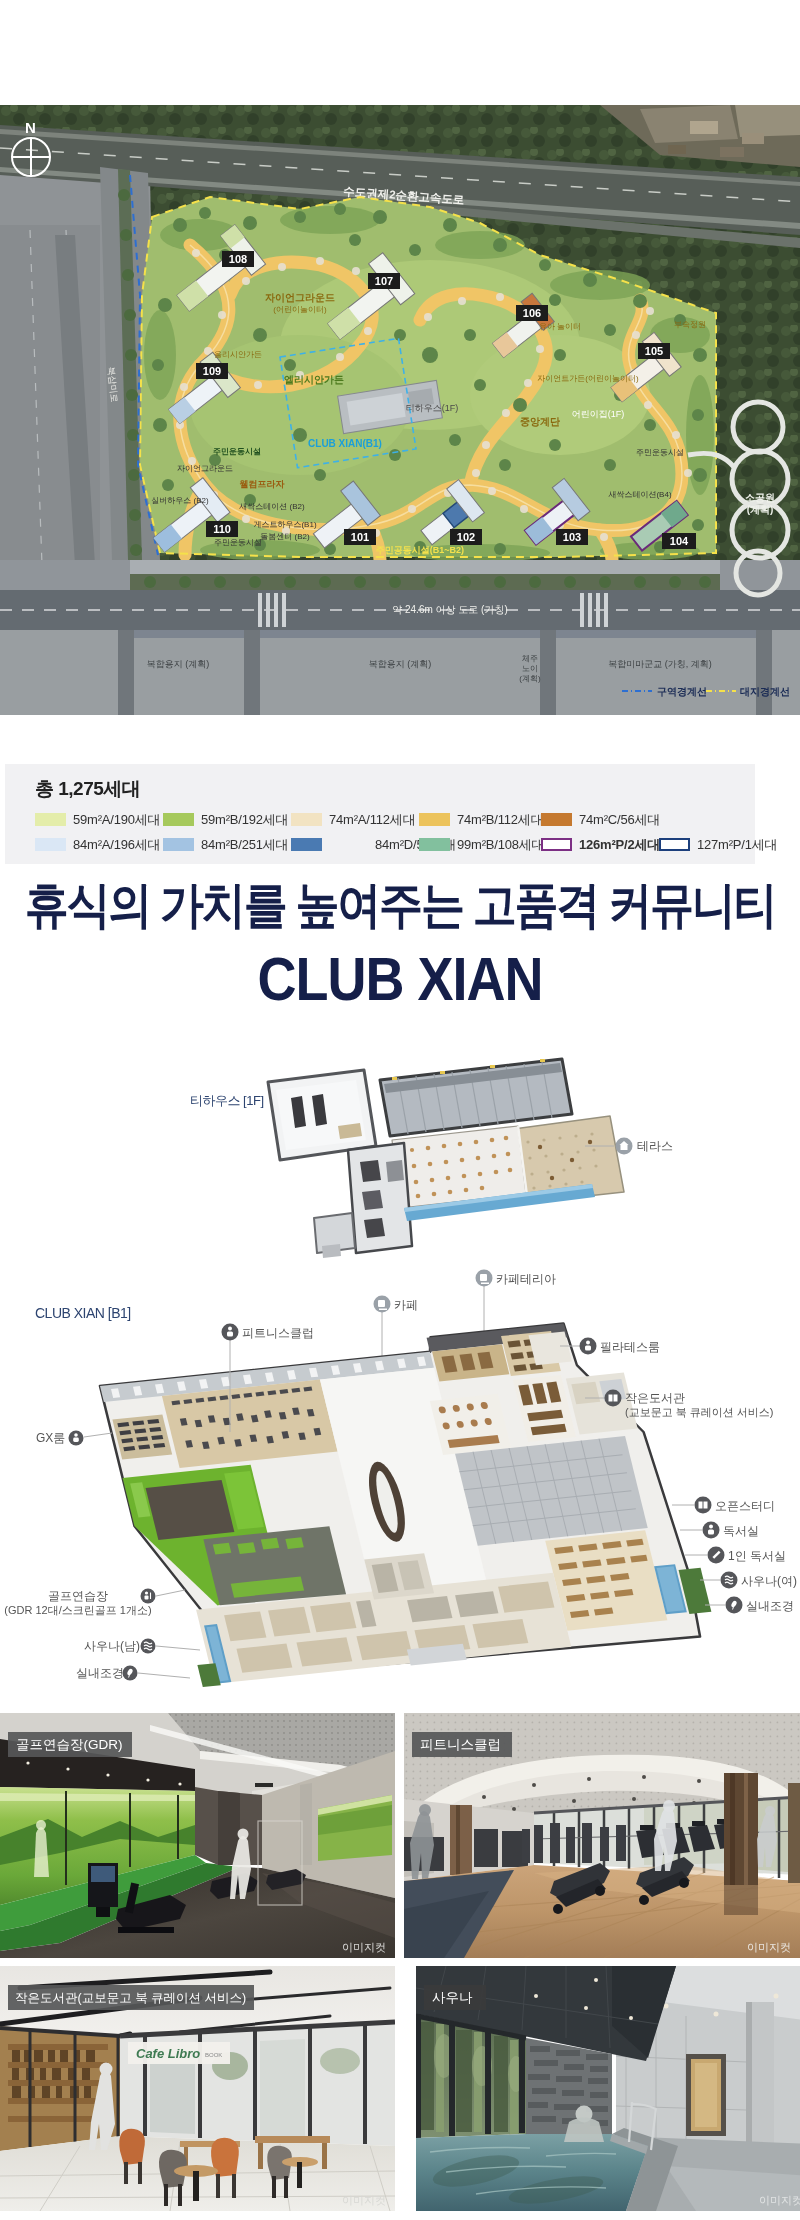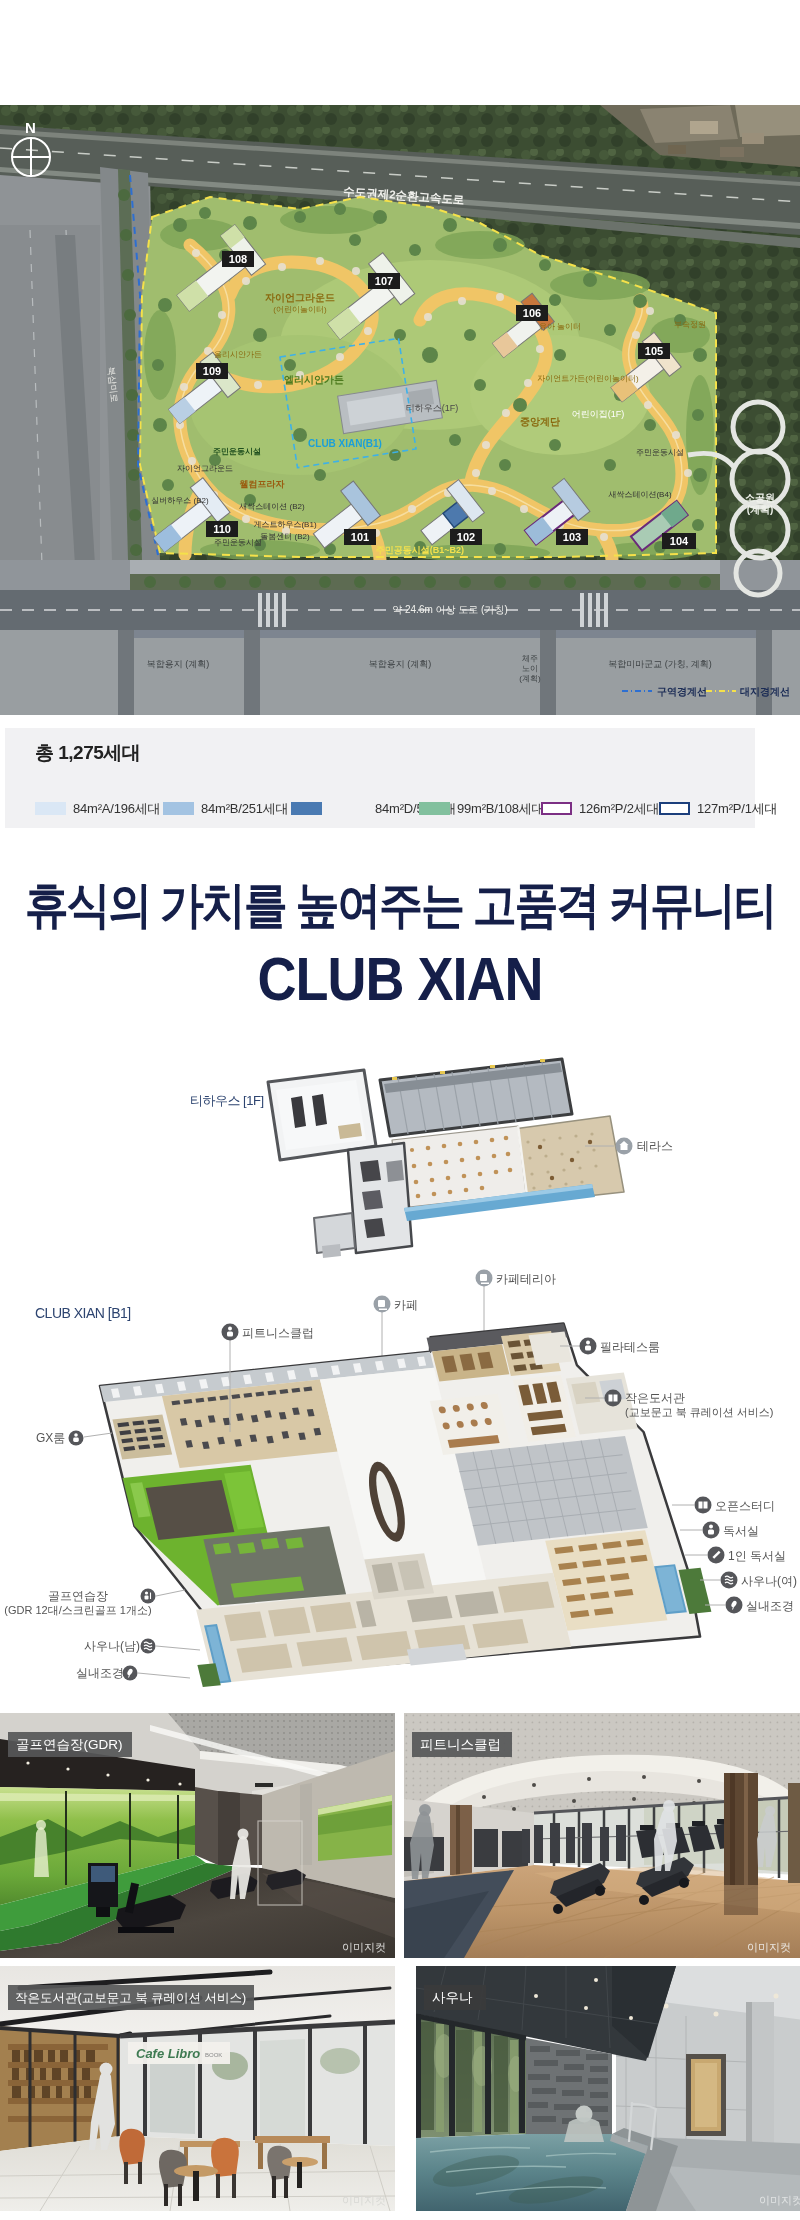--- a/index.html
+++ b/index.html
@@ -397,36 +397,48 @@
 
 <g>
 <circle cx="31" cy="52" r="19" fill="none" stroke="#fff" stroke-width="2"></circle>
 <line x1="31" y1="33" x2="31" y2="71" stroke="#fff" stroke-width="2"></line>
 <line x1="12" y1="52" x2="50" y2="52" stroke="#fff" stroke-width="2"></line>
 <text x="25" y="28" font-size="15" fill="#fff" font-weight="bold">N</text>
 </g>
 </svg>
 </div>
 
-<div class="abs" style="left:5px;top:728px;width:750px;height:100px;background:#f1f1f3;" id="legend">
+<div class="abs" style="left:5px;top:764px;width:750px;height:100px;background:#f1f1f3;" id="legend">
 
 <div class="abs" style="left:30px;top:12px;font-size:19px;font-weight:bold;color:#222;letter-spacing:-0.5px;">총 1,275세대</div>
 
+<div class="abs" style="left:30px;top:49px;width:760px;height:14px;font-size:13px;letter-spacing:-0.2px;color:#333;">
+<span class="abs" style="left:0;top:0;width:31px;height:13px;background:#e4edaa;"></span>
+        <span class="abs" style="left:38px;top:-2px;">59m²A/190세대</span>
+<span class="abs" style="left:128px;top:0;width:31px;height:13px;background:#a6c95c;"></span>
+        <span class="abs" style="left:166px;top:-2px;">59m²B/192세대</span>
+<span class="abs" style="left:256px;top:0;width:31px;height:13px;background:#f2e3c2;"></span>
+        <span class="abs" style="left:294px;top:-2px;">74m²A/112세대</span>
+<span class="abs" style="left:384px;top:0;width:31px;height:13px;background:#ecc35c;"></span>
+        <span class="abs" style="left:422px;top:-2px;">74m²B/112세대</span>
+<span class="abs" style="left:506px;top:0;width:31px;height:13px;background:#c5792f;"></span>
+        <span class="abs" style="left:544px;top:-2px;">74m²C/56세대</span>
+</div>
 
 <div class="abs" style="left:30px;top:74px;width:760px;height:14px;font-size:13px;letter-spacing:-0.2px;color:#333;">
 <span class="abs" style="left:0;top:0;width:31px;height:13px;background:#dae7f5;"></span>
         <span class="abs" style="left:38px;top:-2px;">84m²A/196세대</span>
 <span class="abs" style="left:128px;top:0;width:31px;height:13px;background:#a3c3e2;"></span>
         <span class="abs" style="left:166px;top:-2px;">84m²B/251세대</span>
 <span class="abs" style="left:256px;top:0;width:31px;height:13px;background:#4a7ab2;"></span>
         <span class="abs" style="left:294px;top:-2px;margin-left:46px;">84m²D/55세대</span>
 <span class="abs" style="left:384px;top:0;width:31px;height:13px;background:#82c09e;"></span>
         <span class="abs" style="left:422px;top:-2px;">99m²B/108세대</span>
 <span class="abs" style="left:506px;top:0;width:27px;height:9px;background:#fff;border:2px solid #7c2f84;"></span>
-        <span class="abs" style="left:544px;top:-2px;">126m²P/2세대</span>
+        <span class="abs" style="left:544px;top:-2px;font-weight:bold;">126m²P/2세대</span>
 <span class="abs" style="left:624px;top:0;width:27px;height:9px;background:#fff;border:2px solid #1c3f7c;"></span>
         <span class="abs" style="left:662px;top:-2px;">127m²P/1세대</span>
 </div>
 </div>
 
 <div class="abs" style="left:0;top:872px;width:800px;text-align:center;font-size:44px;font-weight:bold;color:#151f49;letter-spacing:-2.2px;transform:scaleY(1.13);transform-origin:top;">휴식의 가치를 높여주는 고품격 커뮤니티</div>
 
 <div class="abs" style="left:0;top:944px;width:800px;text-align:center;font-size:54px;font-weight:bold;color:#151f49;letter-spacing:-1px;transform:scaleY(1.12);transform-origin:top;">CLUB XIAN</div>
 
 <div class="abs" style="left:0;top:1050px;width:800px;height:660px;" id="plans">

